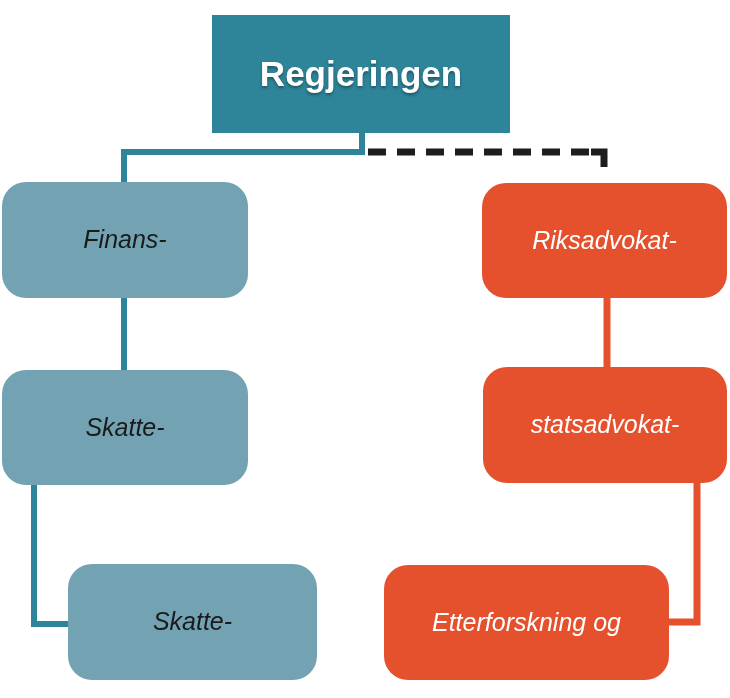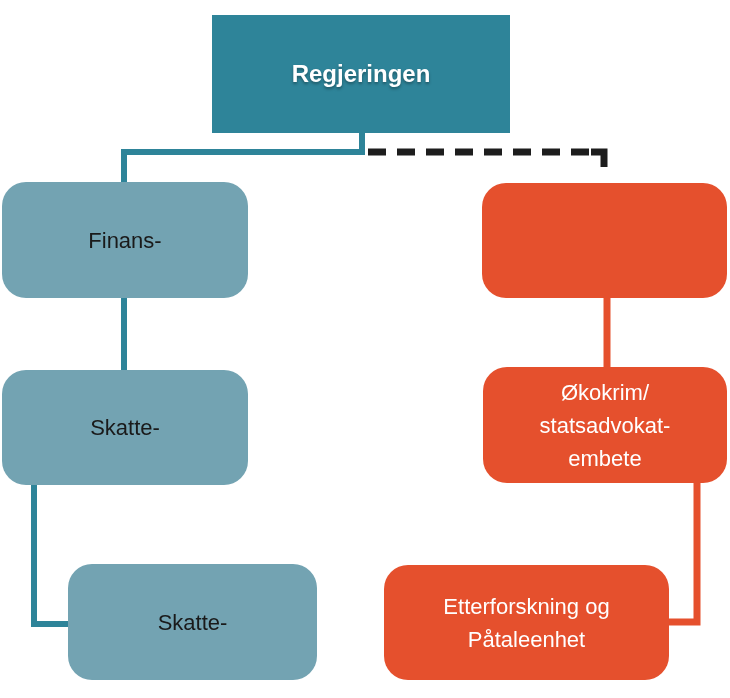--- a/index.html
+++ b/index.html
@@ -44,26 +44,26 @@
     text-align: center;
     line-height: 1.5;
   }
   .node span { display: block; }
 
   .node.root {
     left: 212px; top: 15px;
     width: 298px; height: 118px;
     background: var(--teal);
     color: var(--text-light);
-    font-size: 24px;
+    font-size: 35px;
     font-weight: bold;
     text-shadow: 0 2px 3px rgba(0,0,0,0.35);
   }
 
-  .node.rounded { border-radius: 24px; font-size: 22px; }
+  .node.rounded { border-radius: 24px; font-size: 25px; font-style: italic; }
 
   .node.blue   { background: var(--teal-light); color: var(--text-dark); }
   .node.orange { background: var(--orange);     color: var(--text-light); }
 
   .node.finans          { left: 2px;   top: 182px; width: 246px; height: 116px; }
   .node.skattedir       { left: 2px;   top: 370px; width: 246px; height: 115px; }
   .node.skattekont      { left: 68px;  top: 564px; width: 249px; height: 116px; }
   .node.riksadvokat     { left: 482px; top: 183px; width: 245px; height: 115px; }
   .node.okokrim         { left: 483px; top: 367px; width: 244px; height: 116px; }
   .node.etterforskning  { left: 384px; top: 565px; width: 285px; height: 115px; }
@@ -93,26 +93,24 @@
 
   <div class="node rounded blue skattedir">
     <span>Skatte-</span>
   </div>
 
   <div class="node rounded blue skattekont">
     <span>Skatte-</span>
   </div>
 
   <div class="node rounded orange riksadvokat">
+    <span>Riksadvokat-</span>
   </div>
 
   <div class="node rounded orange okokrim">
-    <span>Økokrim/</span>
     <span>statsadvokat-</span>
-    <span>embete</span>
   </div>
 
   <div class="node rounded orange etterforskning">
     <span>Etterforskning og</span>
-    <span>Påtaleenhet</span>
   </div>
 
 </div>
 
 </body></html>

